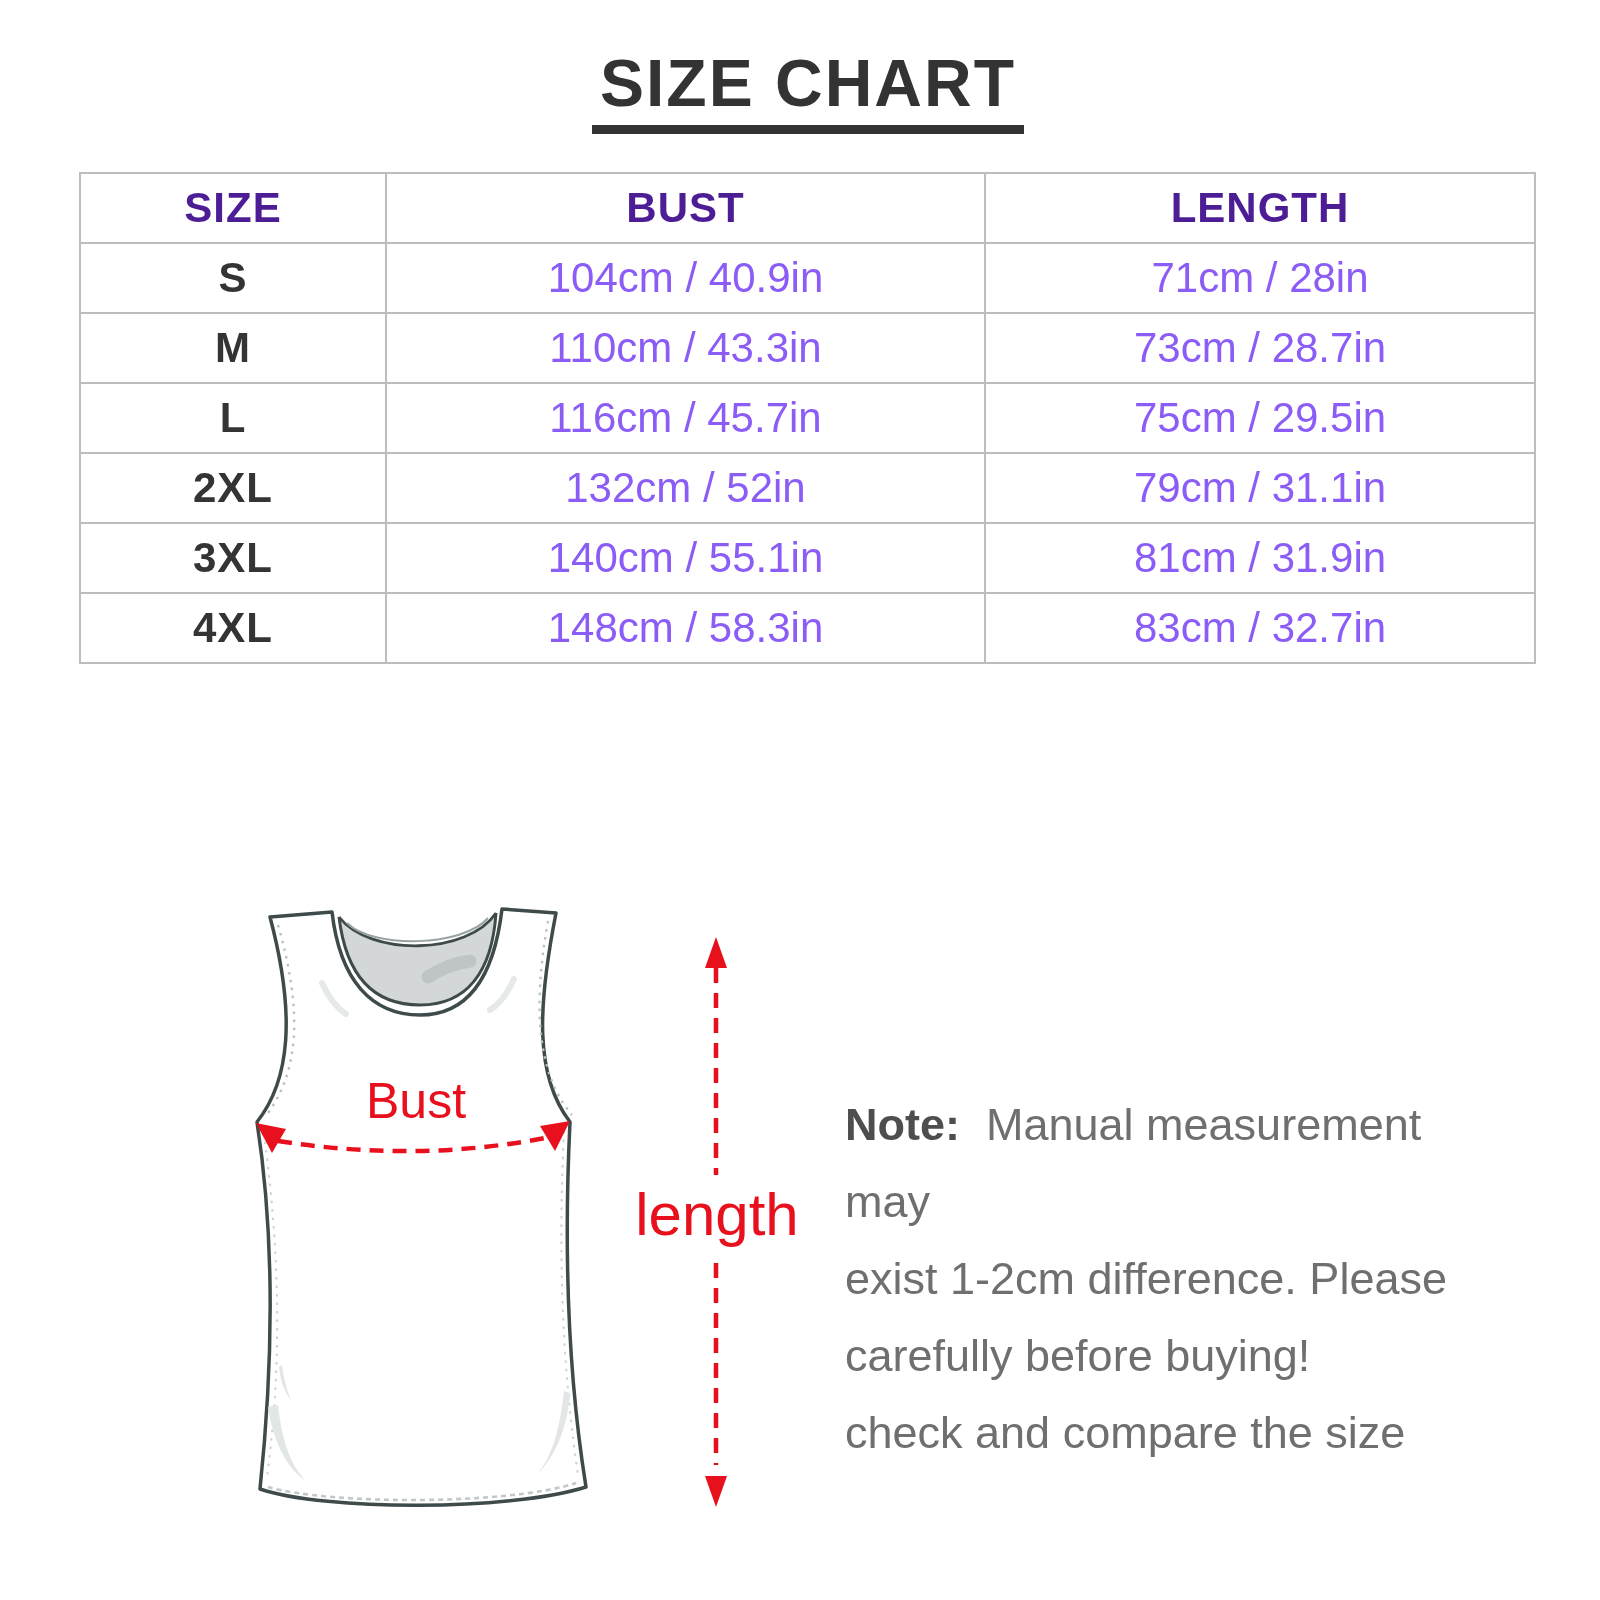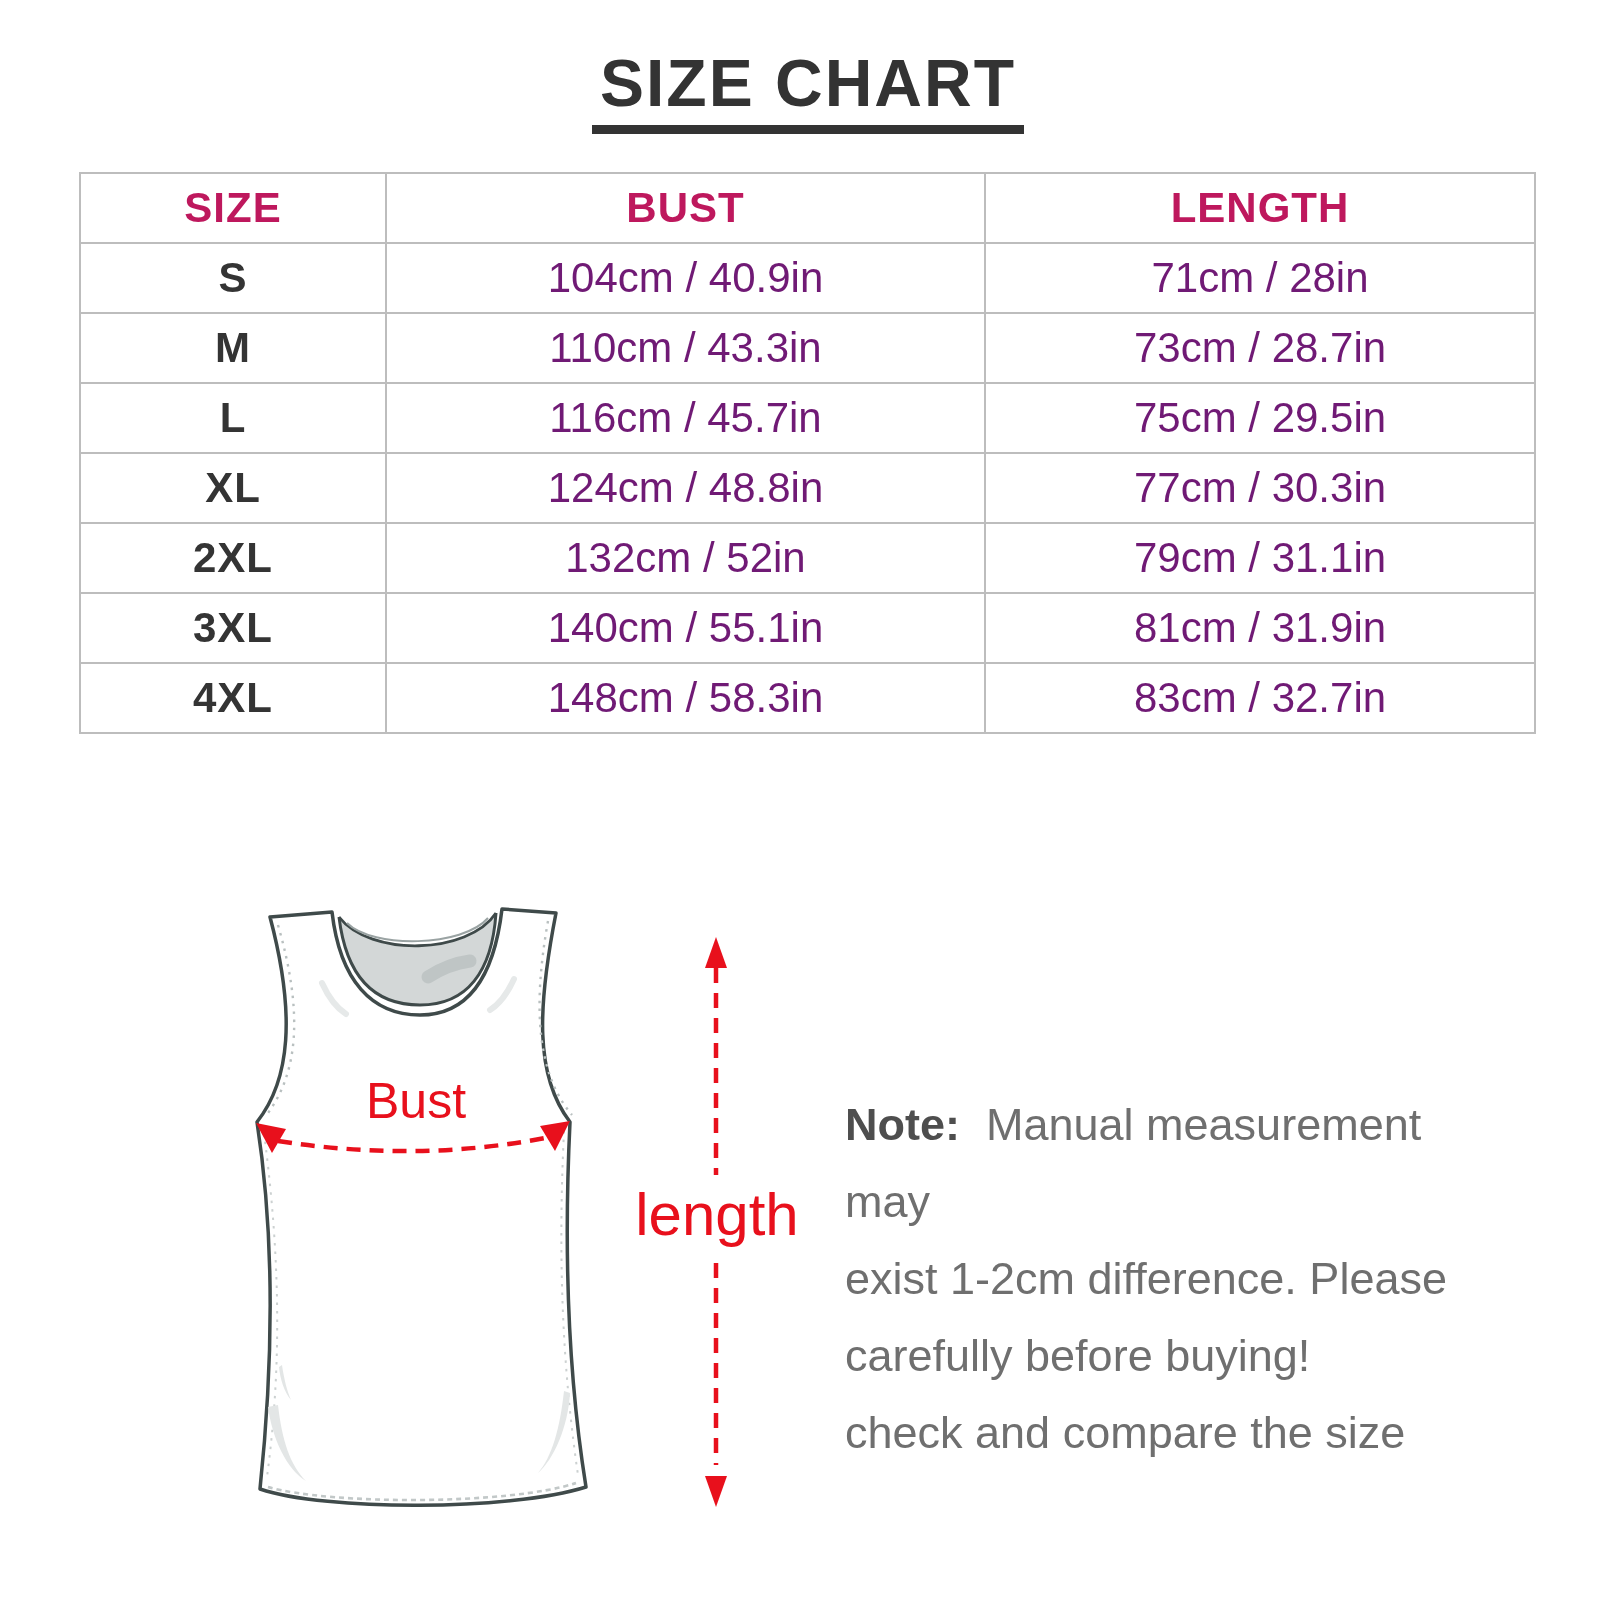--- a/index.html
+++ b/index.html
@@ -32,23 +32,23 @@
   .size-table col.c-bust   { width: 599px; }
   .size-table col.c-length { width: 550px; }
   .size-table th, .size-table td {
     border: 2px solid #bdbdbd;
     height: 70px;
     text-align: center; vertical-align: middle;
     font-size: 42px;
     padding: 0;
   }
   .size-table th {
-    font-weight: 700; color: #be185d; letter-spacing: 1px;
+    font-weight: 700; color: #4c1d95; letter-spacing: 1px;
   }
-  .size-table td { color: #701a75; font-weight: 400; }
+  .size-table td { color: #8b5cf6; font-weight: 400; }
   .size-table td.size-cell { color: #343434; font-weight: 700; letter-spacing: 1px; }
   .diagram {
     position: absolute; left: 220px; top: 865px;
     width: 600px; height: 660px;
   }
   .note {
     position: absolute; left: 845px; top: 1086px; width: 650px;
     font-size: 45px; line-height: 77px; color: #6f6f6f;
   }
   .note .note-label { font-weight: 700; color: #4e4e4e; margin-right: 26px; }
@@ -81,25 +81,20 @@
     </tr>
     <tr>
       <td class="size-cell">M</td>
       <td>110cm / 43.3in</td>
       <td>73cm / 28.7in</td>
     </tr>
     <tr>
       <td class="size-cell">L</td>
       <td>116cm / 45.7in</td>
       <td>75cm / 29.5in</td>
-    </tr>
-    <tr>
-      <td class="size-cell">XL</td>
-      <td>124cm / 48.8in</td>
-      <td>77cm / 30.3in</td>
     </tr>
     <tr>
       <td class="size-cell">2XL</td>
       <td>132cm / 52in</td>
       <td>79cm / 31.1in</td>
     </tr>
     <tr>
       <td class="size-cell">3XL</td>
       <td>140cm / 55.1in</td>
       <td>81cm / 31.9in</td>

